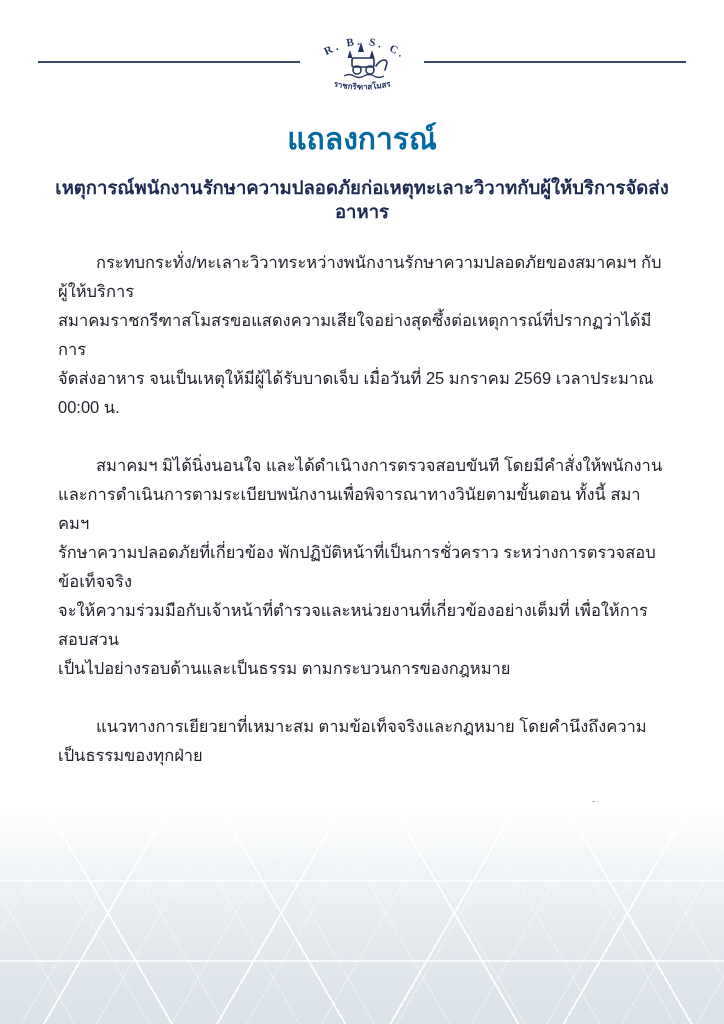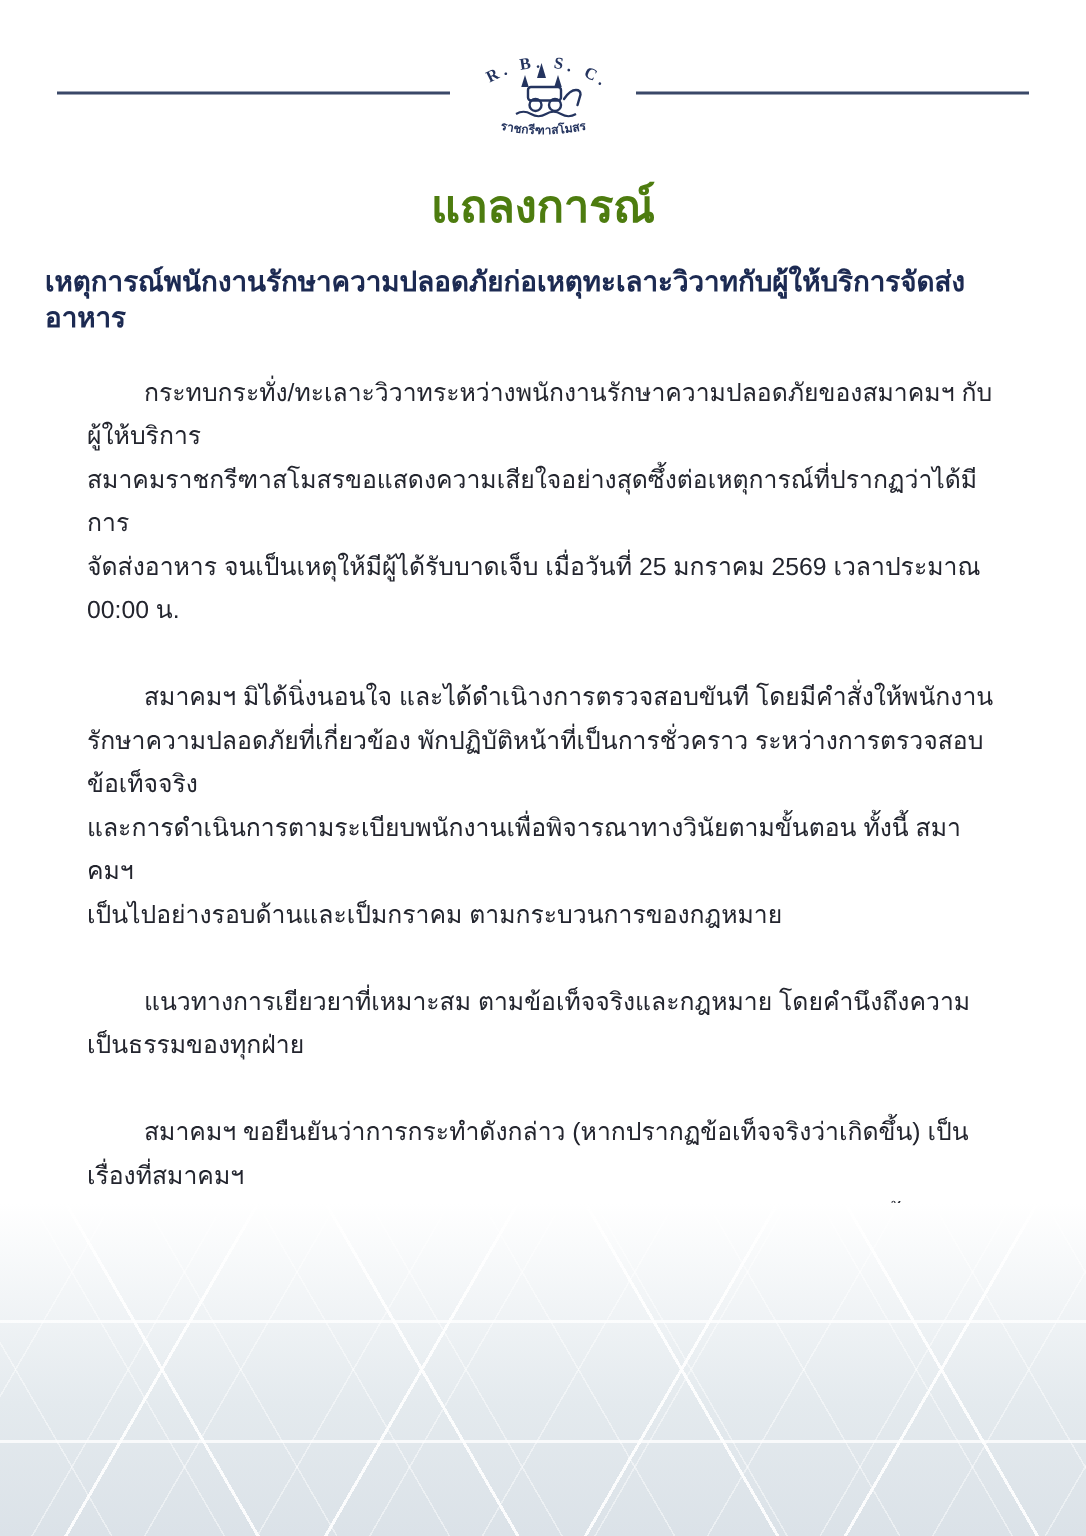--- a/index.html
+++ b/index.html
@@ -19,25 +19,25 @@
     gap:14px;
   }
   .rule{flex:1;height:2px;background:#3a4868;}
   .logo{width:96px;height:68px;flex:0 0 auto;display:flex;align-items:center;justify-content:center;}
   .logo svg{display:block;}
   
   .title{
     margin:26px 0 0 0;
     text-align:center;
     font-size:30px;line-height:34px;
-    font-weight:700;color:#4d7c0f;
+    font-weight:700;color:#0369a1;
   }
   .subtitle{
     margin:20px 30px 0 30px;
-    text-align:left;
+    text-align:center;
     font-size:18.5px;line-height:24px;
     font-weight:700;color:#1c2a52;
   }
   
   .body{
     margin:24px 58px 0 58px;
     font-size:16.5px;
     line-height:29px;
   }
   .para{margin:0 0 29px 0;}
@@ -100,23 +100,24 @@
   <h2 class="subtitle">เหตุการณ์พนักงานรักษาความปลอดภัยก่อเหตุทะเลาะวิวาทกับผู้ให้บริการจัดส่งอาหาร</h2>
 
   <div class="body">
       <div class="para">
         <span class="line">กระทบกระทั่ง/ทะเลาะวิวาทระหว่างพนักงานรักษาความปลอดภัยของสมาคมฯ กับผู้ให้บริการ</span>
         <span class="line">สมาคมราชกรีฑาสโมสรขอแสดงความเสียใจอย่างสุดซึ้งต่อเหตุการณ์ที่ปรากฏว่าได้มีการ</span>
         <span class="line">จัดส่งอาหาร จนเป็นเหตุให้มีผู้ได้รับบาดเจ็บ เมื่อวันที่ 25 มกราคม 2569 เวลาประมาณ 00:00 น.</span>
       </div>
       <div class="para">
         <span class="line">สมาคมฯ มิได้นิ่งนอนใจ และได้ดำเนิางการตรวจสอบขันที โดยมีคำสั่งให้พนักงาน</span>
+        <span class="line">และการดำเนินการตามระเบียบพนักงานเพื่อพิจารณาทางวินัยตามขั้นตอน ทั้งนี้ สมาคมฯ</span>
         <span class="line">รักษาความปลอดภัยที่เกี่ยวข้อง พักปฏิบัติหน้าที่เป็นการชั่วคราว ระหว่างการตรวจสอบข้อเท็จจริง</span>
-        <span class="line">และการดำเนินการตามระเบียบพนักงานเพื่อพิจารณาทางวินัยตามขั้นตอน ทั้งนี้ สมาคมฯ</span>
-        <span class="line">เป็นไปอย่างรอบด้านและเป็มกราคม ตามกระบวนการของกฎหมาย</span>
+        <span class="line">จะให้ความร่วมมือกับเจ้าหน้าที่ตำรวจและหน่วยงานที่เกี่ยวข้องอย่างเต็มที่ เพื่อให้การสอบสวน</span>
+        <span class="line">เป็นไปอย่างรอบด้านและเป็นธรรม ตามกระบวนการของกฎหมาย</span>
       </div>
       <div class="para">
         <span class="line">แนวทางการเยียวยาที่เหมาะสม ตามข้อเท็จจริงและกฎหมาย โดยคำนึงถึงความเป็นธรรมของทุกฝ่าย</span>
       </div>
       <div class="para">
         <span class="line">สมาคมฯ ขอยืนยันว่าการกระทำดังกล่าว (หากปรากฏข้อเท็จจริงว่าเกิดขึ้น) เป็นเรื่องที่สมาคมฯ</span>
         <span class="line">ไม่สนับสนุน และอยู่ระหว่างการตรวจสอบข้อเท็จจริงอย่างเคร่งครัด พร้อมกันนี้ สมาคมฯ จะทบทวน</span>
         <span class="line">และปรับปรุงมาตรการกำกับดูแลการปฏิบัติงานของพนักงานรักษาความปลอดภัยให้เข้มงวดมากยิ่งขึ้น</span>
       </div>
     </div>

